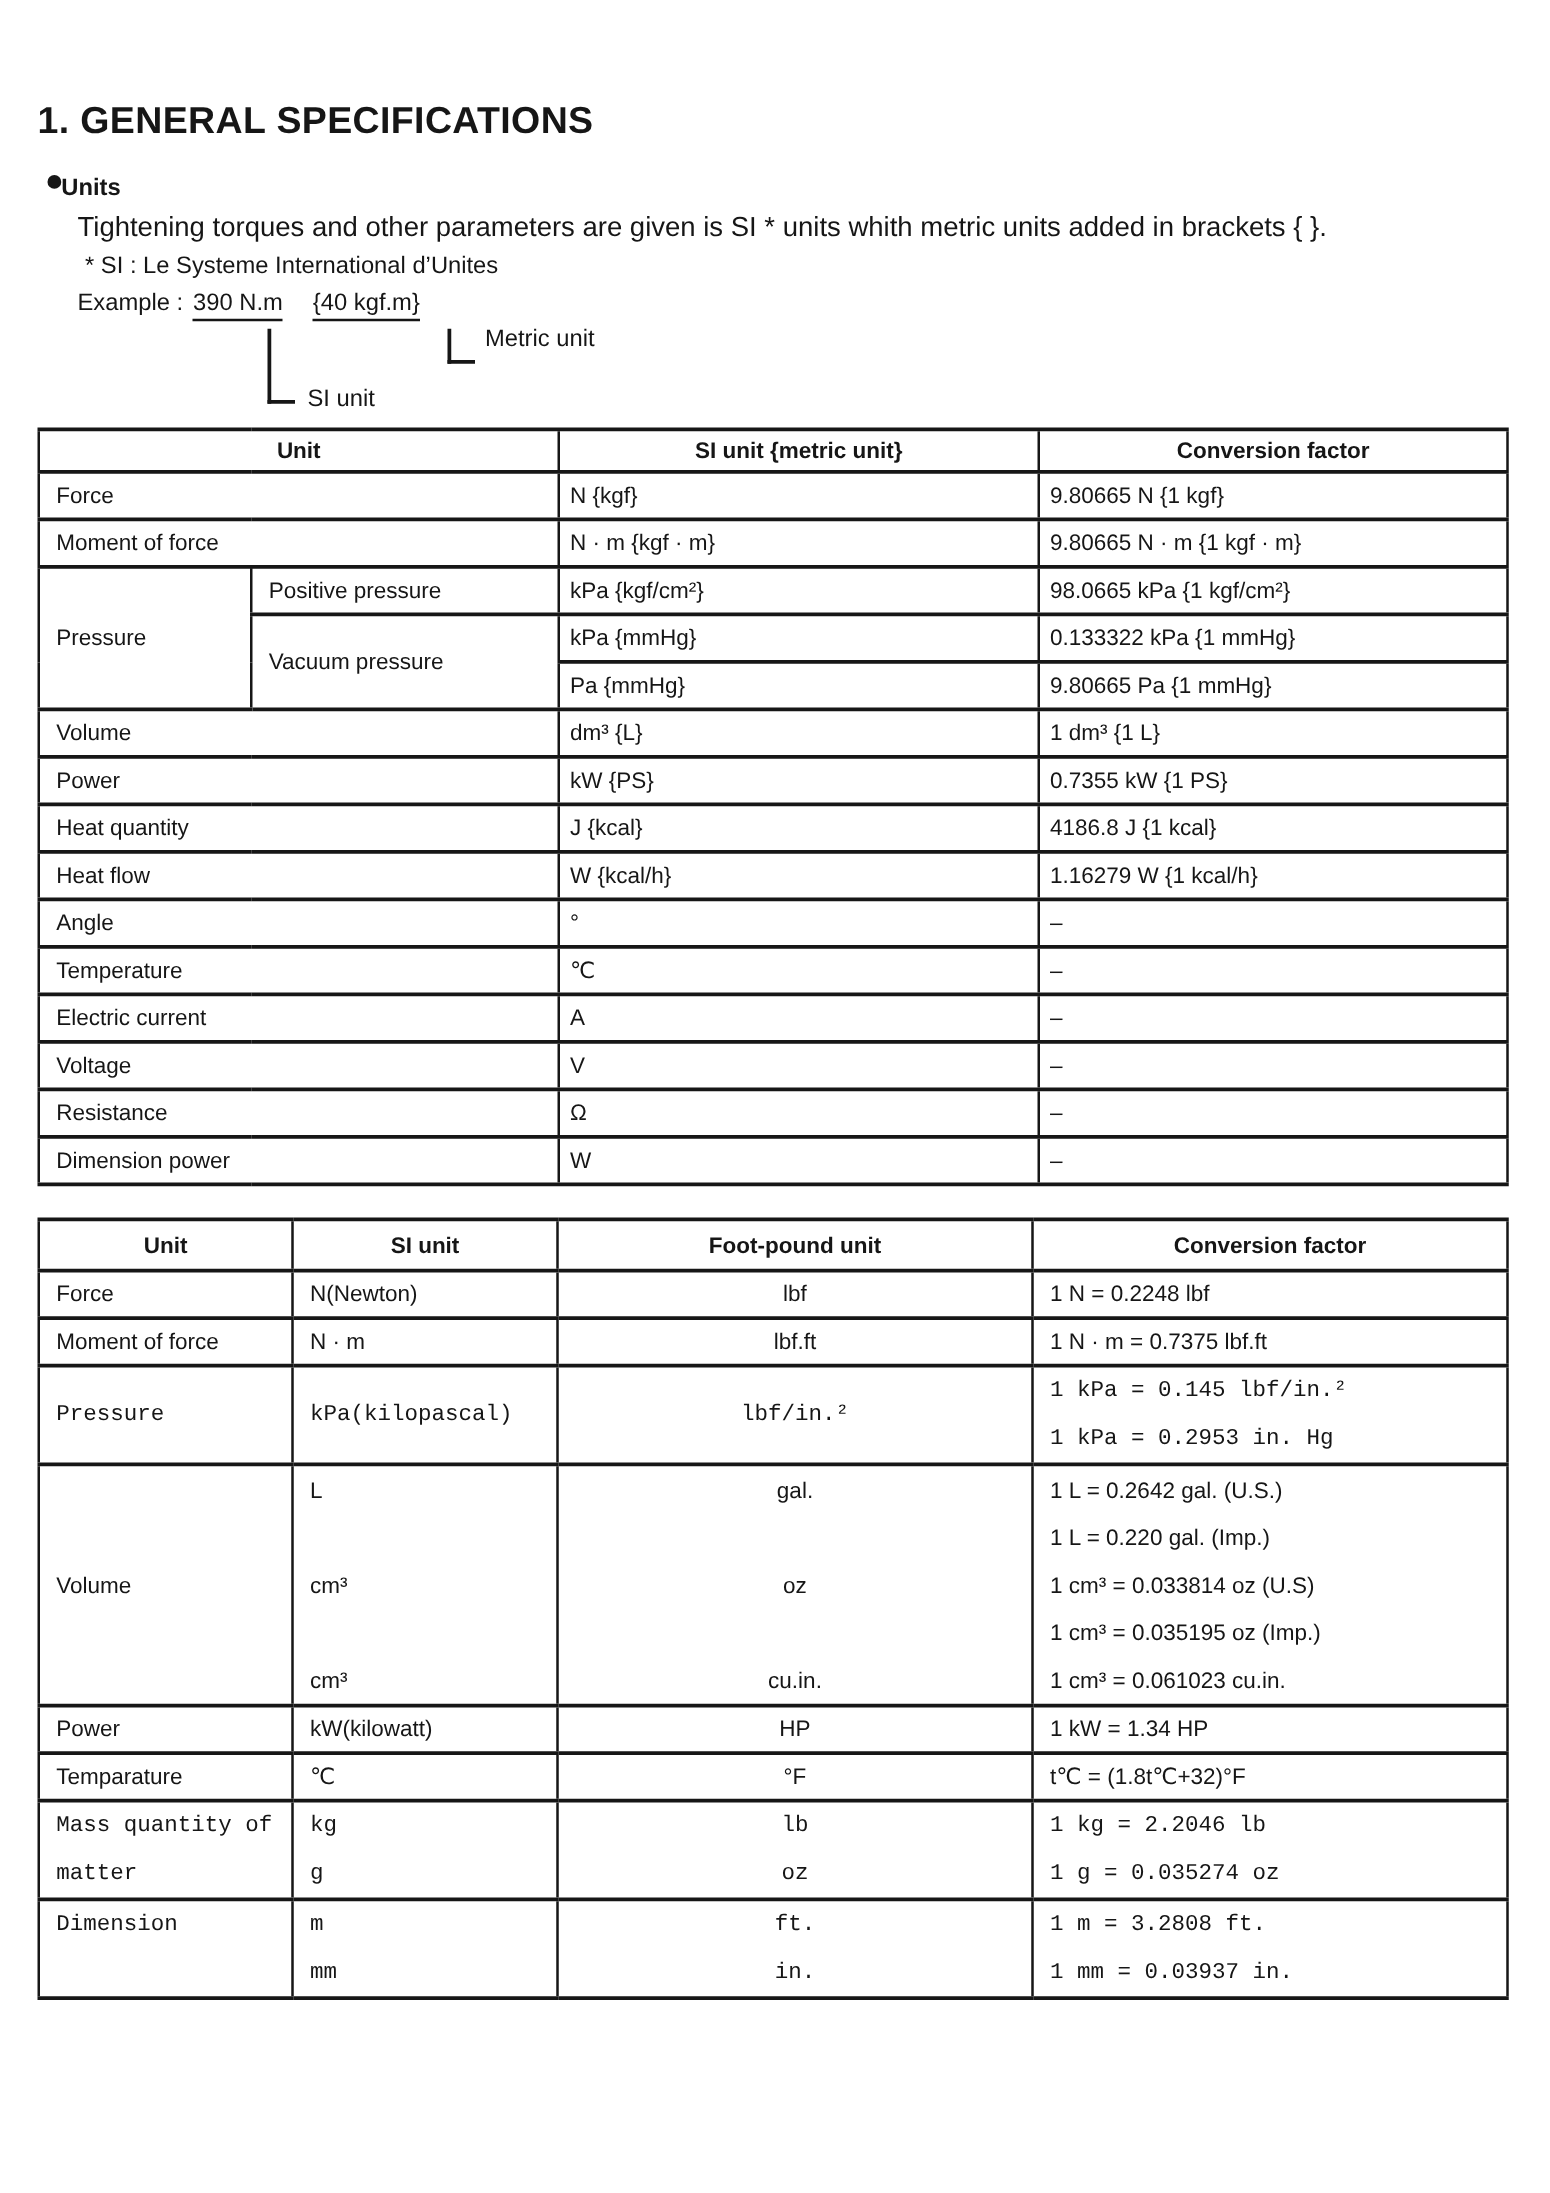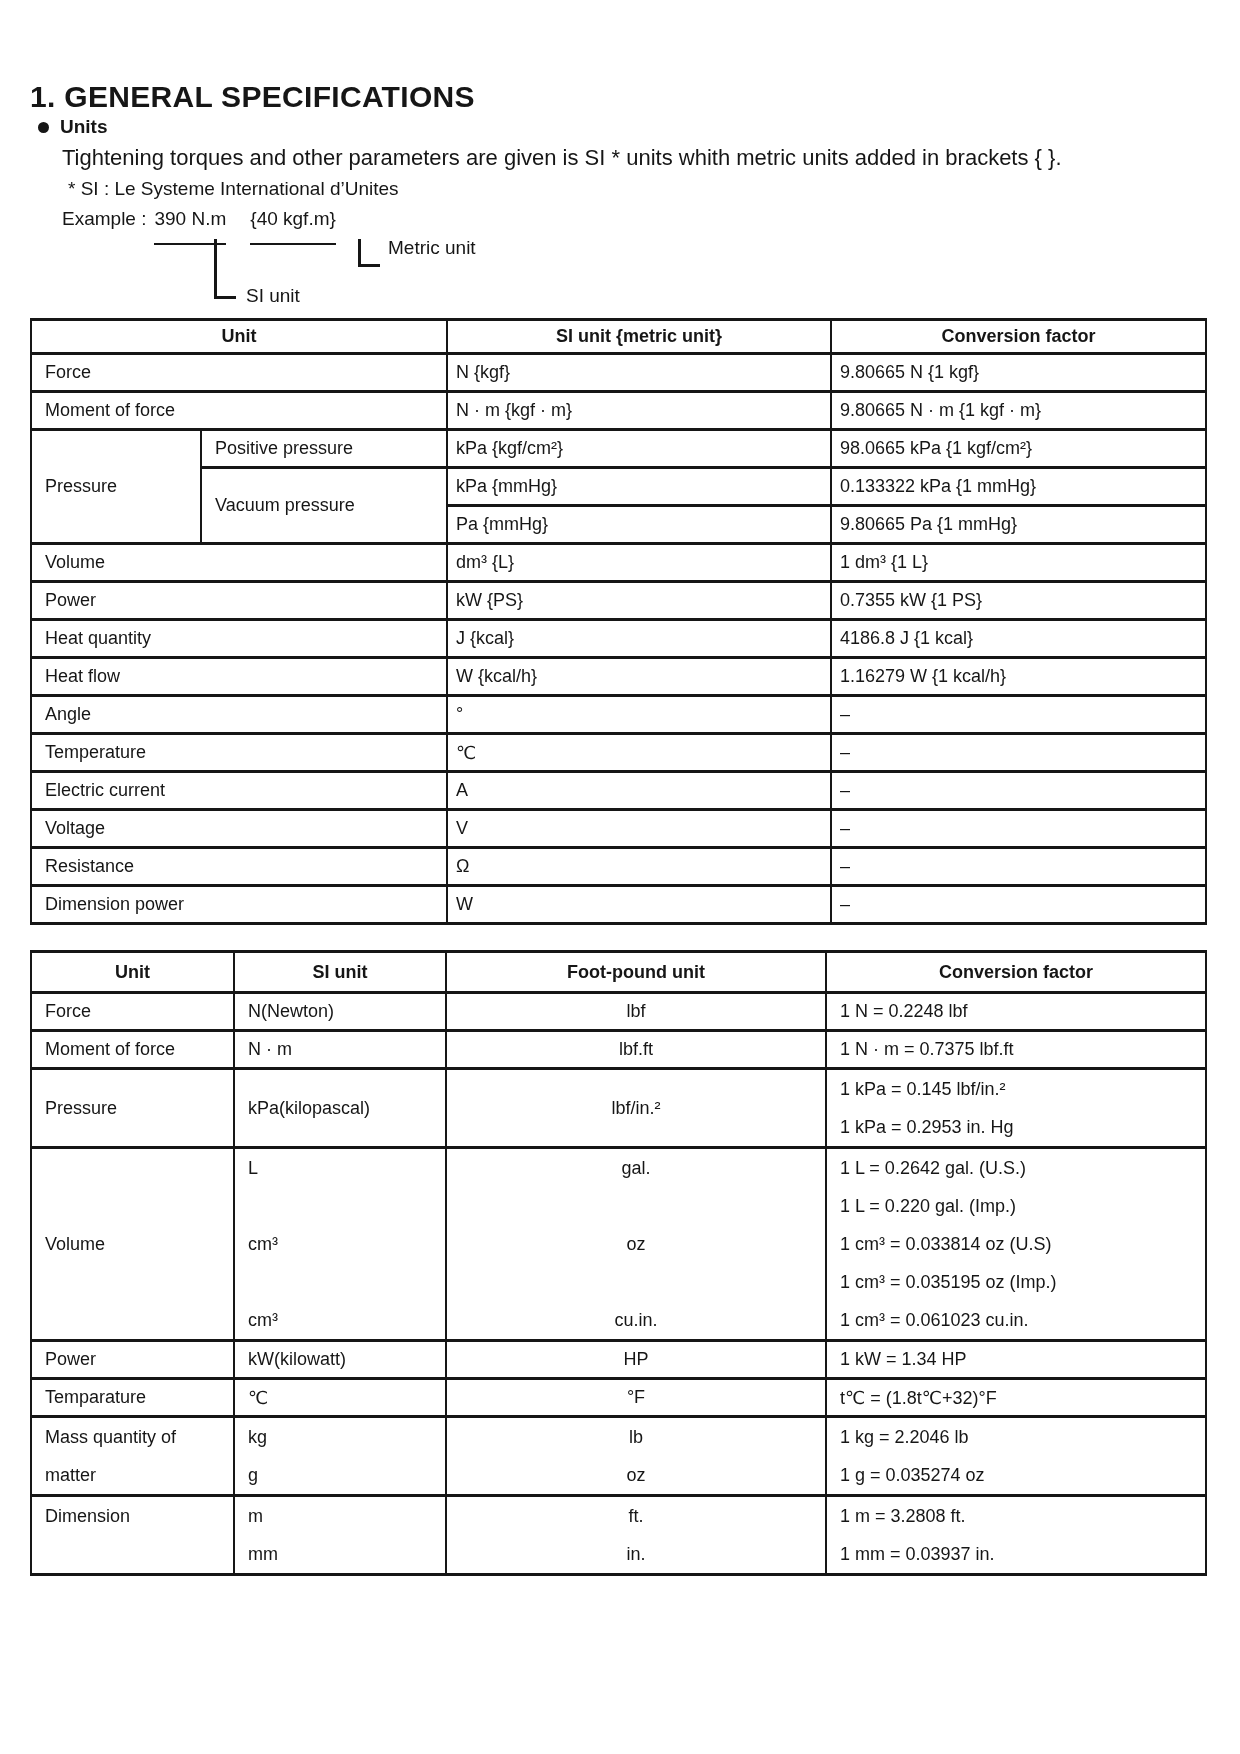--- a/index.html
+++ b/index.html
@@ -3,28 +3,28 @@
 <meta charset="utf-8">
 <style>
   * { margin:0; padding:0; box-sizing:border-box; }
   html,body { background:#ffffff; }
   body {
     width:1240px; height:1754px; position:relative;
     font-family:"Liberation Sans","DejaVu Sans",sans-serif;
     color:#161616;
   }
   .title { margin:80px 0 0 30px; font-size:30px; font-weight:bold; letter-spacing:.3px; }
-  .units-row { display:flex; align-items:center; gap:11px; margin:2px 0 0 38px; }
+  .units-row { display:flex; margin:26px 0 0 38px; }
   .bullet { width:11px; height:11px; border-radius:50%; background:#161616; flex:0 0 auto; }
   .units-label { font-size:19px; font-weight:bold; }
   .intro { margin:7px 0 0 62px; font-size:22px; }
   .si-note { margin:7px 0 0 68px; font-size:19px; }
   .example-wrap { position:relative; margin:8px 0 0 62px; font-size:19px; height:100px; }
   .ex-label { margin-right:8px; }
-  .u { border-bottom:2px solid #161616; padding-bottom:14px; }
+  .u { border-bottom:2px solid #161616; padding-bottom:2px; }
   .metric-val { margin-left:24px; }
   .elbow { position:absolute; border-left:3px solid #161616; border-bottom:3px solid #161616; }
   .elbow-si { left:152px; top:31px; width:22px; height:60px; }
   .elbow-metric { left:296px; top:31px; width:22px; height:28px; }
   .dlabel { position:absolute; font-size:19px; white-space:nowrap; }
   .dlabel-si { left:184px; top:77px; }
   .dlabel-metric { left:326px; top:29px; }
 
   table { border-collapse:collapse; table-layout:fixed; margin-left:30px; width:1175px; }
   th,td {
@@ -37,21 +37,21 @@
   .t1 { margin-top:10px; }
   .t1 th { height:34px; }
   .t1 td { height:38px; text-align:left; padding:0 8px; }
   .t1 td.l { text-align:left; padding-left:13px; }
 
   .t2 { margin-top:25px; }
   .t2 th { height:41px; }
   .t2 td { height:38px; padding:0 13px; text-align:left; vertical-align:middle; }
   .t2 td.c { text-align:center; }
   .t2 td.vt { vertical-align:top; }
-  .h75 { height:76px; } .h185 { height:190px; } .h40 { height:41px; }
+  .h75 { height:76px;font-family:Liberation Mono, monospace; } .h185 { height:190px; } .h40 { height:41px; }
   .grid { display:grid; grid-auto-rows:38px; align-items:center; }
   .r1{grid-row:1} .r2{grid-row:2} .r3{grid-row:3} .r4{grid-row:4} .r5{grid-row:5}
 </style>
 </head>
 <body>
 
 <h1 class="title">1. GENERAL SPECIFICATIONS</h1>
 
 <div class="units-row">
   <span class="bullet"></span>

